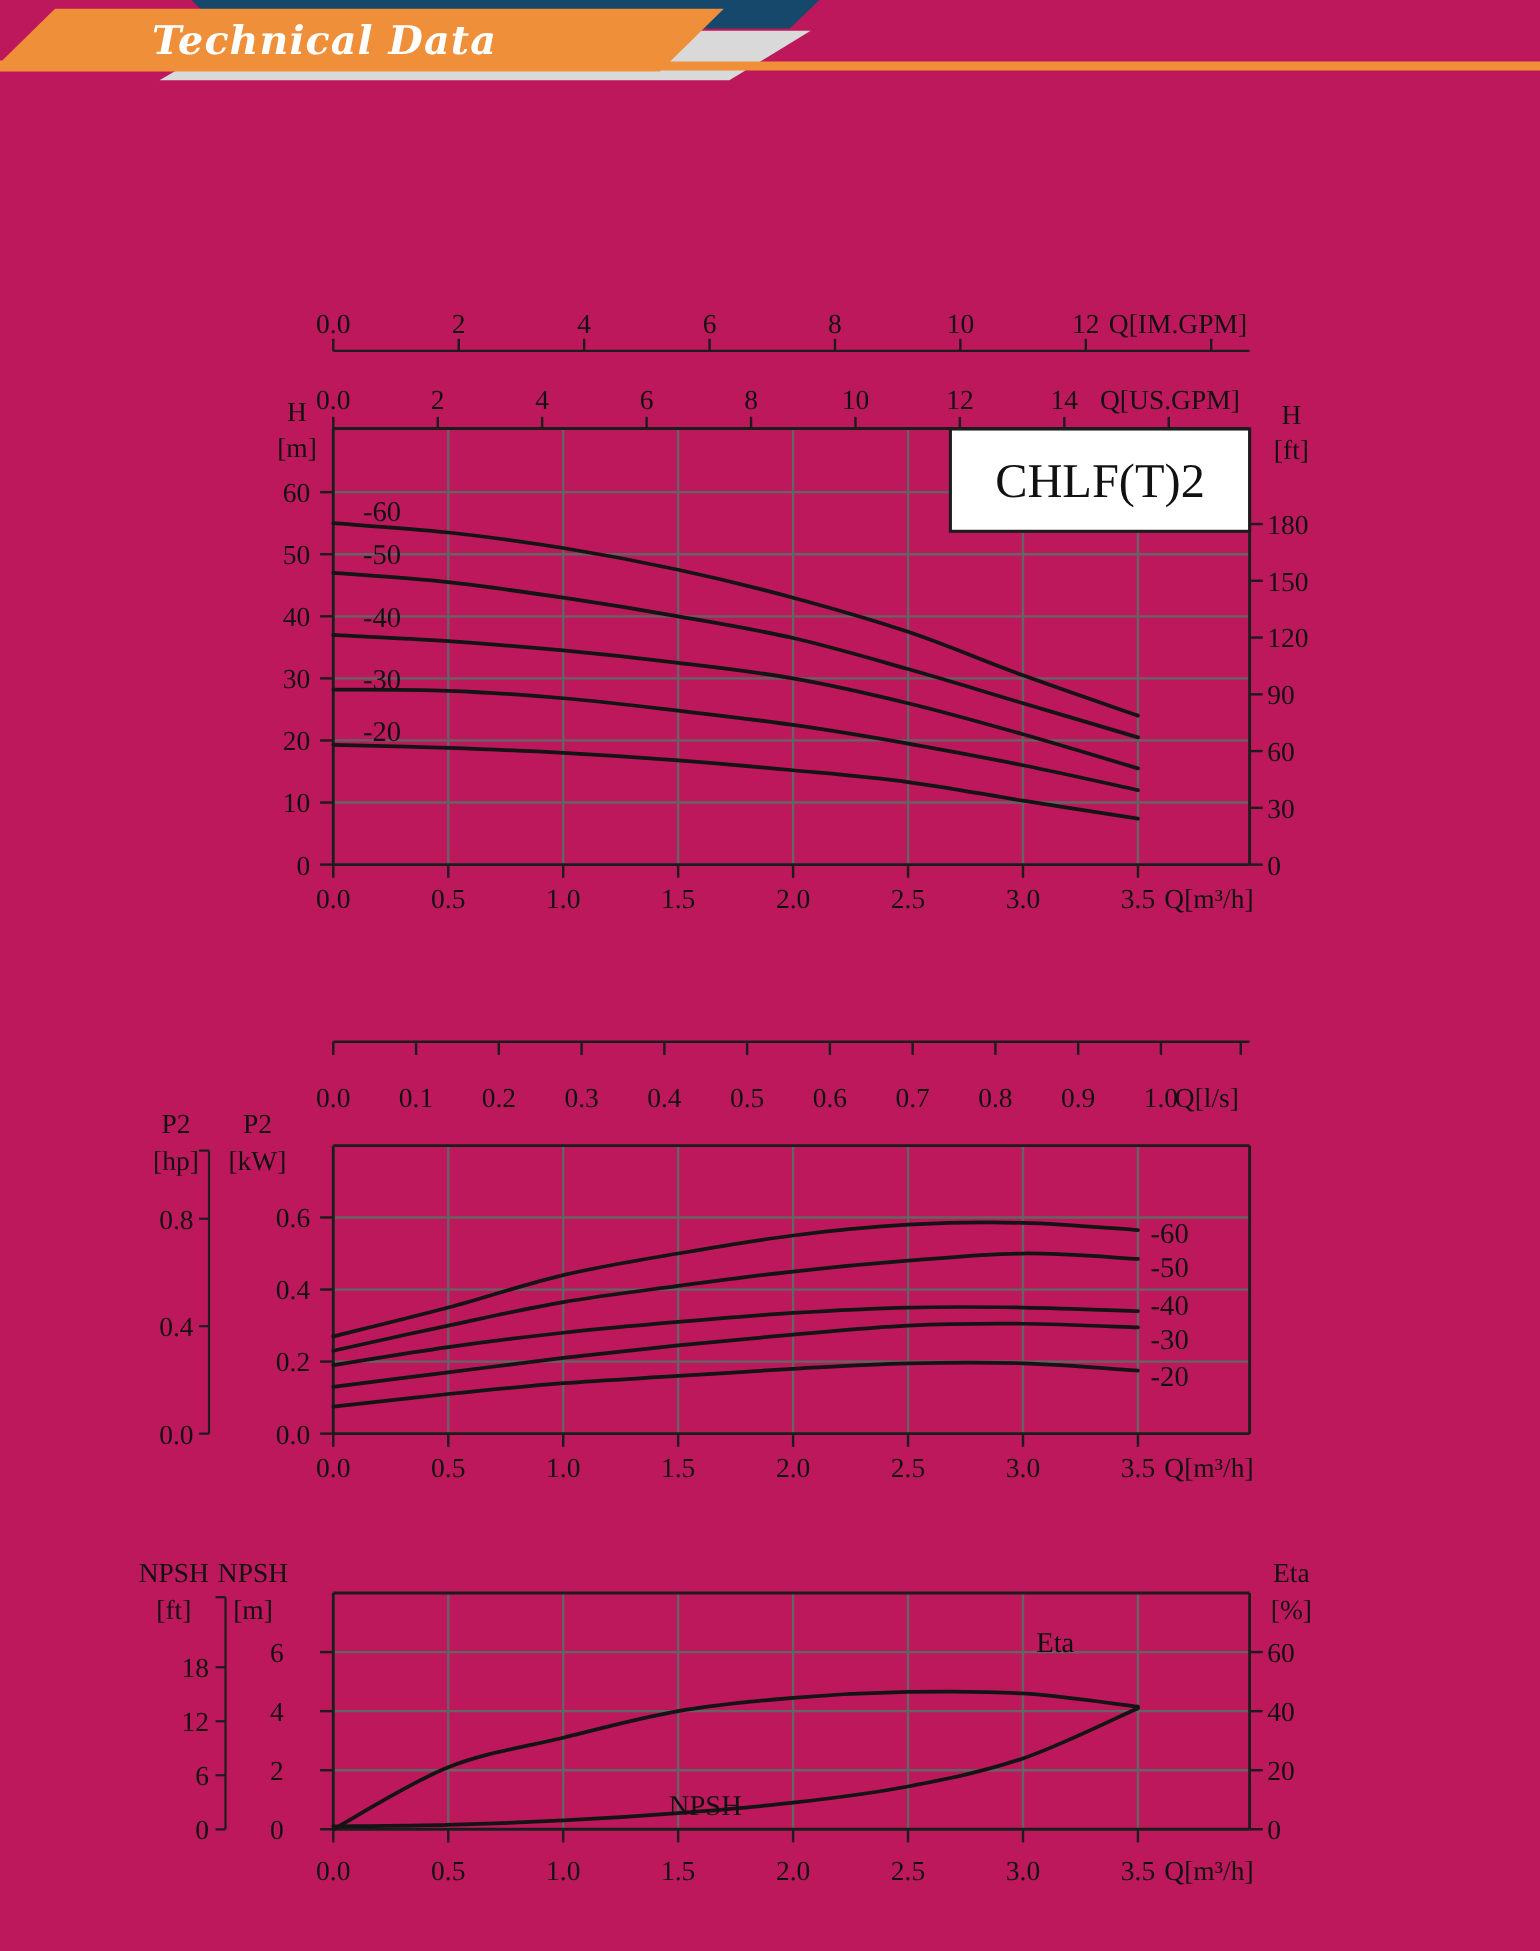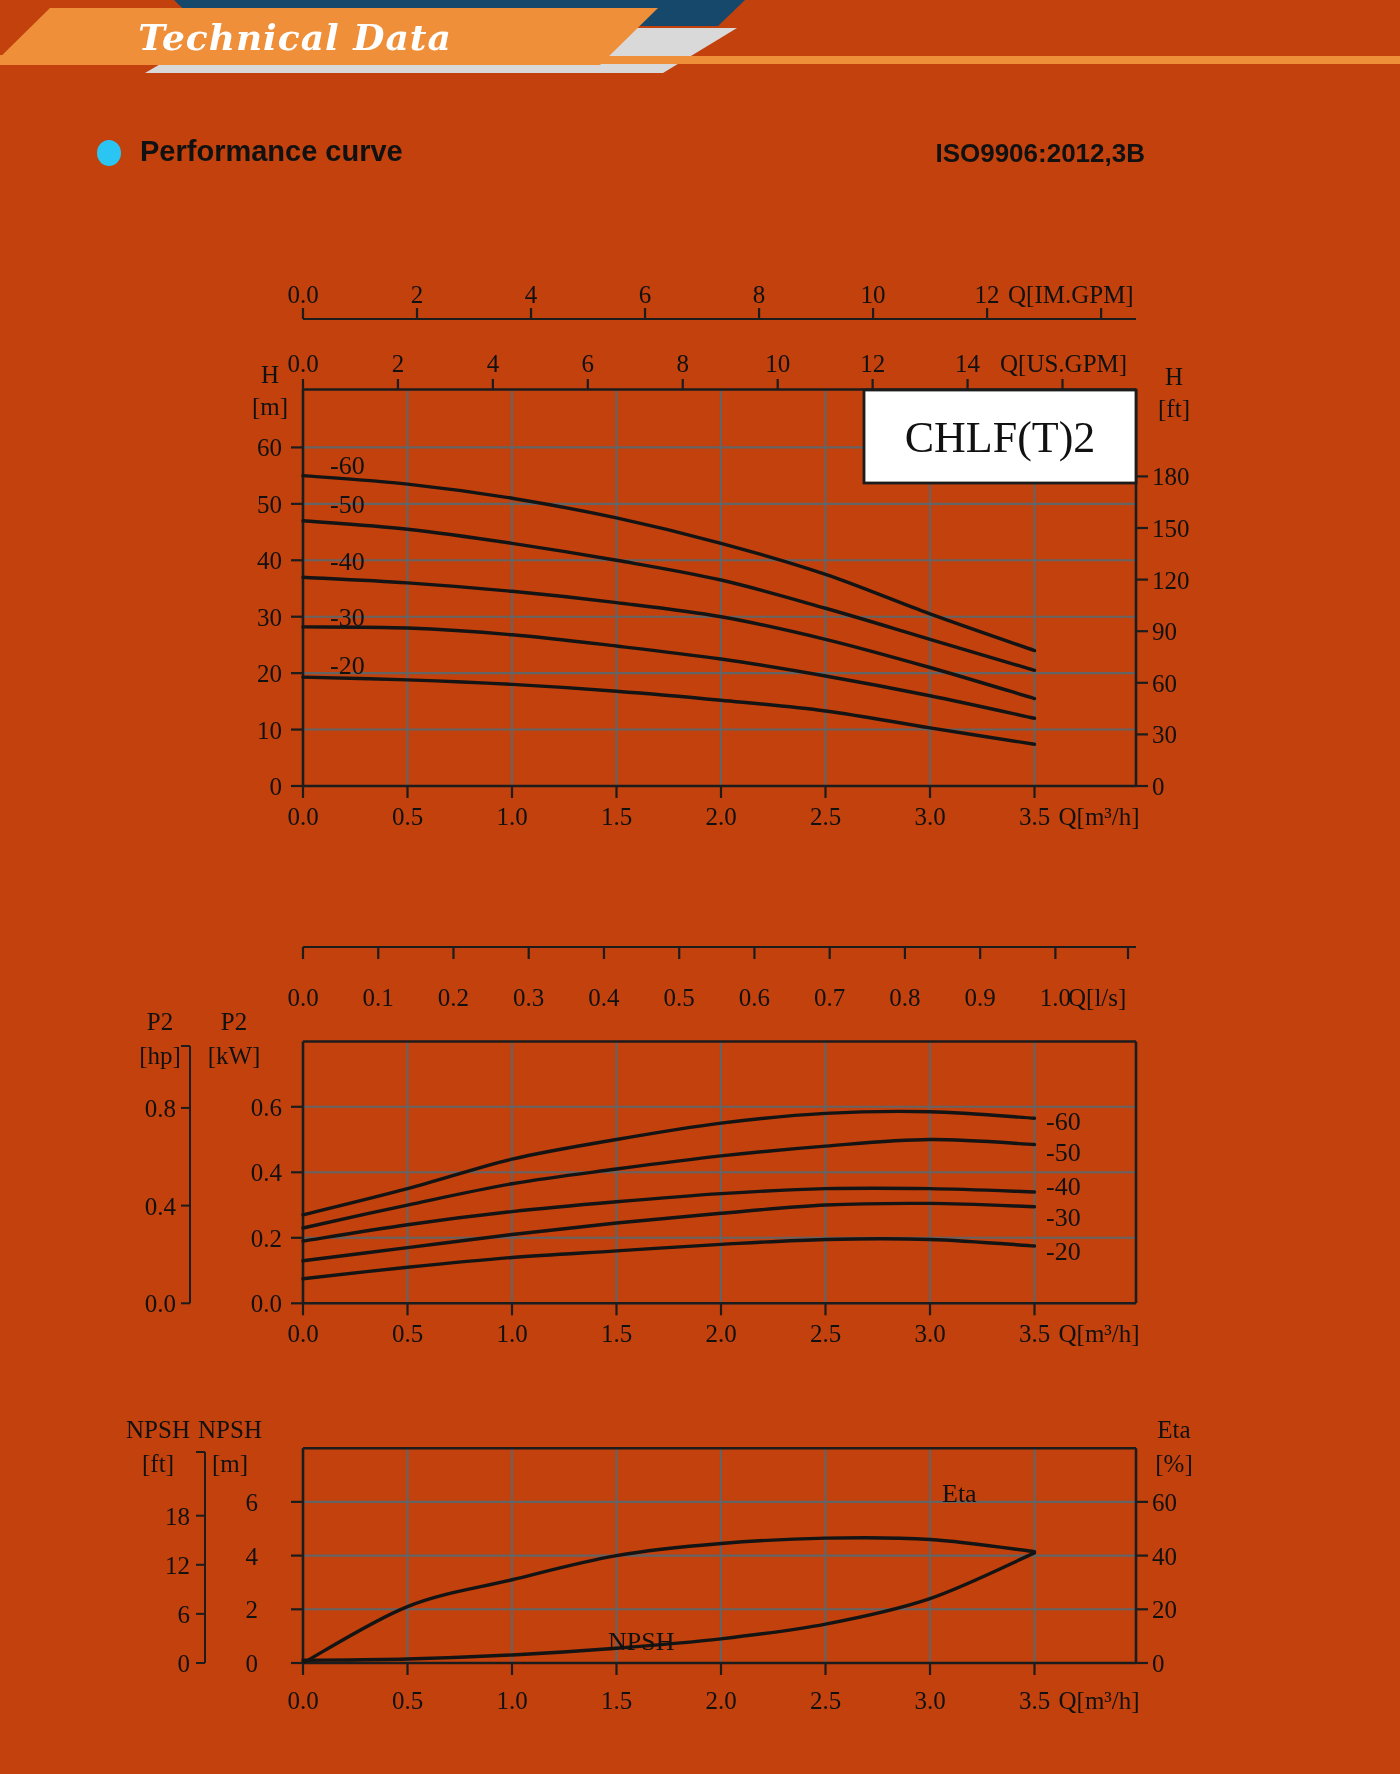--- a/index.html
+++ b/index.html
@@ -1,16 +1,16 @@
 <!DOCTYPE html>
 <html><head>
 <meta charset="utf-8">
 <style>
   html,body{margin:0;padding:0;background:#ffffff;}
-  .page{position:relative;width:1400px;height:1774px;background:#c2410c;overflow:hidden;
+  .page{position:relative;width:1400px;height:1774px;background:#be185d;overflow:hidden;
         font-family:"Liberation Serif", serif;}
   .hdr-svg{position:absolute;left:0;top:0;}
   .banner-title{position:absolute;left:25px;top:11px;width:540px;height:52px;line-height:52px;
     text-align:center;color:#ffffff;font-family:"DejaVu Serif", serif;
     font-style:italic;font-weight:bold;font-size:36px;letter-spacing:1px;}
   .section-row{position:absolute;left:0;top:130px;width:1400px;height:44px;}
   .bullet{position:absolute;left:97px;top:10px;width:24px;height:26px;border-radius:50%;}
   .section-title{position:absolute;left:140px;top:5px;font-family:"Liberation Sans", sans-serif;
     font-weight:bold;font-size:29px;color:#111;}
   .iso{position:absolute;left:860px;top:8px;width:285px;text-align:right;
@@ -25,25 +25,20 @@
 
   <svg class="hdr-svg" width="1400" height="90">
     <polygon id="p-navy" points="174,0 745,0 718,26 201,26" fill="#16486B"></polygon>
     <polygon id="p-gray" points="222,28 737,28 663,73 145,73" fill="#D9D9D9"></polygon>
     <polygon id="p-orange" points="50,8 658,8 600,65 -8,65" fill="#EF8F3A"></polygon>
     <polygon id="p-left" points="0,55 16,55 14,63 0,63" fill="#EF8F3A"></polygon>
     <polygon id="p-right" points="606,56 1400,56 1400,64 598,64" fill="#EF8F3A"></polygon>
   </svg>
   <div class="banner-title">Technical Data</div>
 
-  <div class="section-row">
-    <span class="bullet" style="background: rgb(43, 197, 244);"></span>
-    <span class="section-title">Performance curve</span>
-    <span class="iso">ISO9906:2012,3B</span>
-  </div>
 
   <svg id="fig" width="1400" height="1774">
       <g>
         <g>
           <line x1="303" y1="786" x2="303" y2="389.5" stroke="#646464" stroke-width="2.1"></line>
           <line x1="407.5" y1="786" x2="407.5" y2="389.5" stroke="#646464" stroke-width="2.1"></line>
           <line x1="512" y1="786" x2="512" y2="389.5" stroke="#646464" stroke-width="2.1"></line>
           <line x1="616.5" y1="786" x2="616.5" y2="389.5" stroke="#646464" stroke-width="2.1"></line>
           <line x1="721" y1="786" x2="721" y2="389.5" stroke="#646464" stroke-width="2.1"></line>
           <line x1="825.5" y1="786" x2="825.5" y2="389.5" stroke="#646464" stroke-width="2.1"></line>

